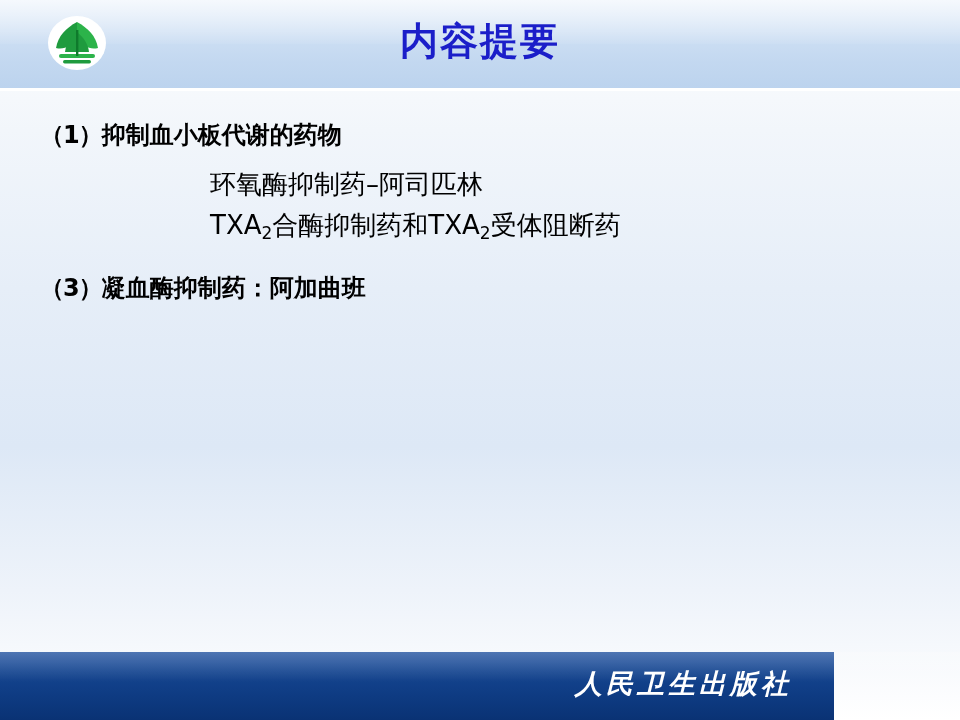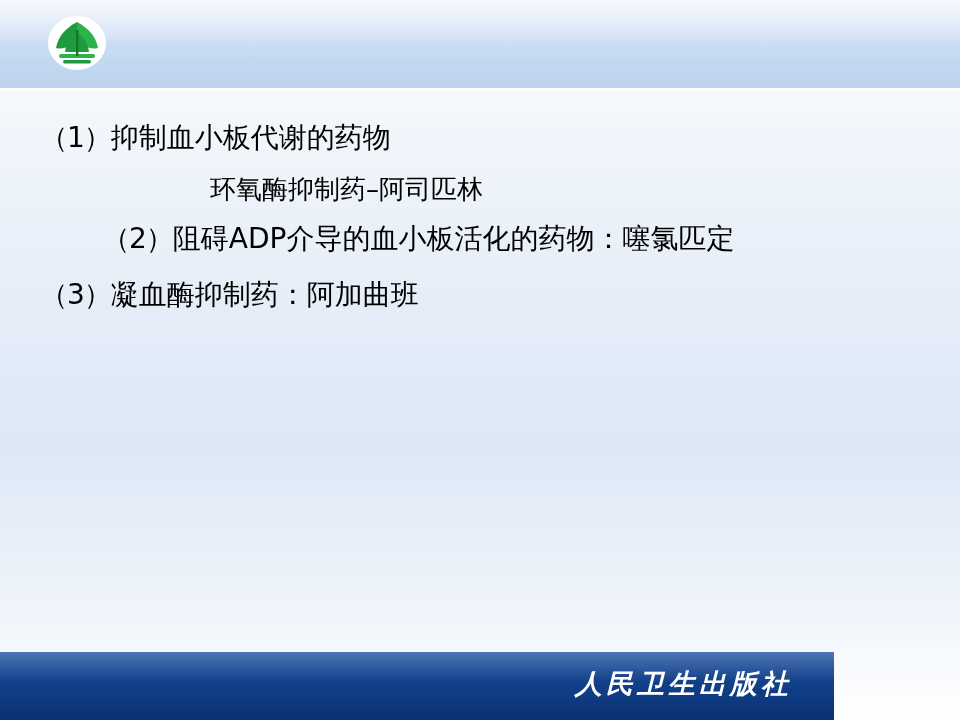--- a/index.html
+++ b/index.html
@@ -67,28 +67,28 @@
     position: absolute;
     left: 0;
     top: 92px;
     width: 960px;
     height: 560px;
     padding: 28px 40px 0 40px;
     box-sizing: border-box;
   }
 
   .level1 {
-    font-size: 28px;
+    font-size: 24px;
     line-height: 1.28;
     color: #000000;
     margin: 0 0 4px 62px;
     text-indent: -62px;
     padding-left: 0;
     font-family: "DejaVu Sans", "Liberation Sans", sans-serif;
-    font-weight: 400;
+    font-weight: 700;
   }
   .level1.wrap {
     text-indent: -62px;
     padding-left: 62px;
     margin-left: 62px;
   }
   .level1 .num {
     letter-spacing: -1px;
   }
 
@@ -159,40 +159,41 @@
     <svg class="logo" viewBox="0 0 62 58" xmlns="http://www.w3.org/2000/svg">
       <ellipse cx="31" cy="29" rx="29" ry="27" fill="#ffffff"></ellipse>
       <path d="M31 8 C20 14 12 22 10 34 C18 36 26 32 31 24 Z" fill="#1f9b3e"></path>
       <path d="M31 8 C42 14 50 22 52 34 C44 36 36 32 31 24 Z" fill="#2cb34a"></path>
       <path d="M31 18 C24 24 20 30 19 38 L43 38 C42 30 38 24 31 18 Z" fill="#1f9b3e"></path>
       <rect x="13" y="40" width="36" height="4" rx="2" fill="#2cb34a"></rect>
       <rect x="17" y="46" width="28" height="3.5" rx="1.7" fill="#1f9b3e"></rect>
       <rect x="30" y="16" width="2.4" height="26" fill="#0f7a2c"></rect>
     </svg>
 
+    <div class="slide-title">内容提要</div>
   </div>
   <div class="divider-top"></div>
 
   <div class="content">
 
     <div class="level1">
       <span class="num">（1）</span><span>抑制血小板代谢的药物</span>
     </div>
 
     <div class="gap-sm"></div>
 
     <div class="level2">环氧酶抑制药–阿司匹林</div>
 
+    <div class="level2">
+      <span>TXA</span><sub>2</sub><span>合酶抑制药和TXA</span><sub>2</sub><span>受体阻断药</span>
+    </div>
 
 
     <div class="gap-sm"></div>
 
-    <div class="level1 wrap">
-      <span class="num">（2）</span><span>阻碍ADP介导的血小板活化的药物：噻氯匹定</span>
-    </div>
 
     <div class="gap-md"></div>
 
     <div class="level1">
       <span class="num">（3）</span><span>凝血酶抑制药：阿加曲班</span>
     </div>
 
     <div class="gap-md"></div>
 
 

